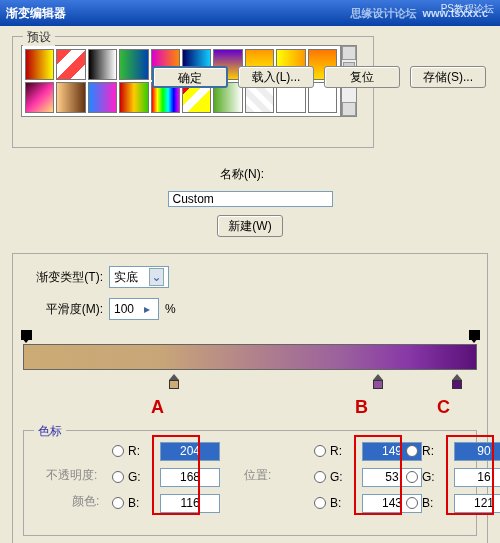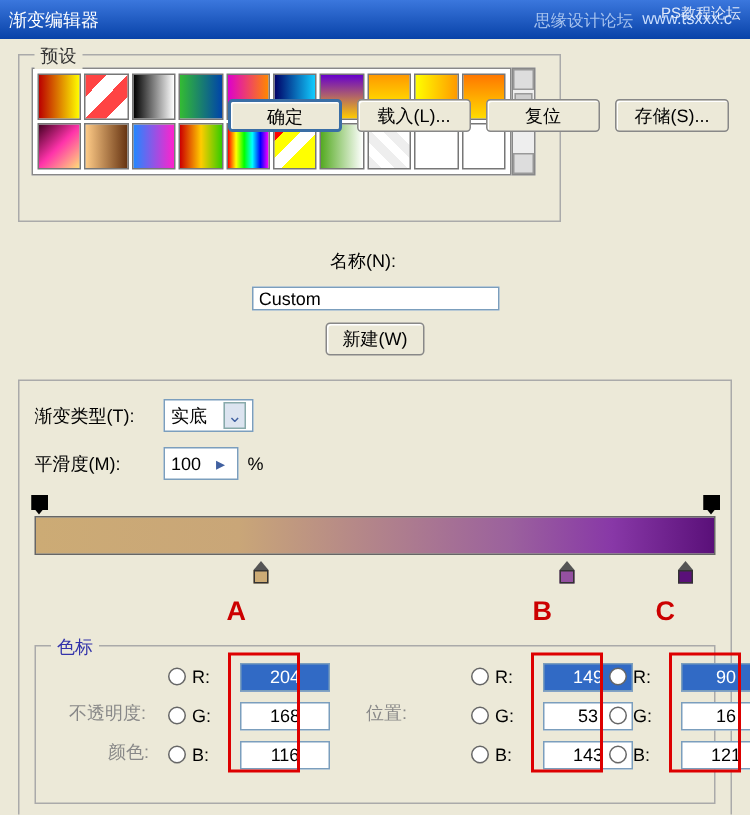--- a/index.html
+++ b/index.html
@@ -1,18 +1,18 @@
 <!DOCTYPE html>
 <html><head>
 <meta charset="utf-8">
 <style>
 * { margin: 0; padding: 0; box-sizing: border-box; font-family: "Microsoft YaHei", Tahoma, Arial, sans-serif; font-size: 12px; }
 body { background: #ece9d8; width: 500px; height: 543px; position: relative; overflow: hidden; }
 
-.titlebar { height: 26px; background: linear-gradient(to bottom, #3b77dd, #0842a8); color: #fff; display: flex; align-items: center; padding: 5px 6px; font-weight: normal; }
+.titlebar { height: 26px; background: linear-gradient(to bottom, #3b77dd, #0842a8); color: #fff; display: flex; align-items: center; padding: 5px 6px; font-weight: bold; }
 .titlebar .title { flex: 1; }
 .titlebar .wm { color: #a7c3ee; font-size: 11px; margin-right: 6px; }
 .titlebar .wm2 { color: #cadefd; font-size: 11px; margin-right: 6px; }
 
 .main { padding: 10px 12px 12px 12px; position: relative; }
 
 .preset-box { border: 1px solid #aaa; width: 362px; padding: 8px 8px 30px 8px; position: relative; background: #ece9d8; }
 .preset-box .legend { position: absolute; top: -8px; left: 10px; background: #ece9d8; padding: 0 4px; color: #333; }
 .preset-scroll { display: flex; }
 .preset-grid { width: 320px; background: #fff; border: 1px solid #888; padding: 2px; }
@@ -26,21 +26,21 @@
 .btn { width: 76px; height: 22px; background: #ece9d8; border: 1px solid #888; border-radius: 3px; cursor: pointer; text-align: center; line-height: 20px; box-shadow: 1px 1px 0 #fff inset; }
 .btn.primary { border: 2px solid #3a6ea5; }
 
 .name-row { display: flex; align-items: center; margin-top: 18px; gap: 8px; flex-direction: column; }
 .name-row label { width: 60px; text-align: left; }
 .name-row input { flex: 1; height: 32px; border: 1px solid #7b9ebd; padding: 0 4px; }
 .name-row .btn { width: 66px; }
 
 .grad-box { border: 1px solid #aaa; margin-top: 16px; padding: 12px 10px 12px 10px; position: relative; }
 .row { display: flex; align-items: center; margin-bottom: 10px; gap: 6px; }
-.row label { min-width: 80px; }
+.row label { min-width: 80px; text-align: right; }
 .select { width: 60px; height: 22px; border: 1px solid #7b9ebd; background: #fff; display: inline-flex; align-items: center; padding: 0 4px; }
 .select .arrow { margin-left: auto; width: 15px; height: 18px; background: #dce4f0; border: 1px solid #8aa; text-align: center; line-height: 16px; color: #4060a0; }
 .numbox { width: 50px; height: 22px; border: 1px solid #7b9ebd; background: #fff; display: inline-flex; align-items: center; padding: 0 4px; }
 
 .grad-editor { margin-top: 6px; position: relative; height: 60px; }
 .opacity-stop { position: absolute; top: 0; width: 10px; height: 12px; }
 .opacity-stop::before { content: ''; position: absolute; top: 0; width: 9px; height: 8px; background: #000; border: 1px solid #000; }
 .opacity-stop::after { content: ''; position: absolute; top: 8px; left: 1px; border-left: 4px solid transparent; border-right: 4px solid transparent; border-top: 5px solid #000; }
 .os-left { left: -2px; } .os-right { right: -2px; }
 

